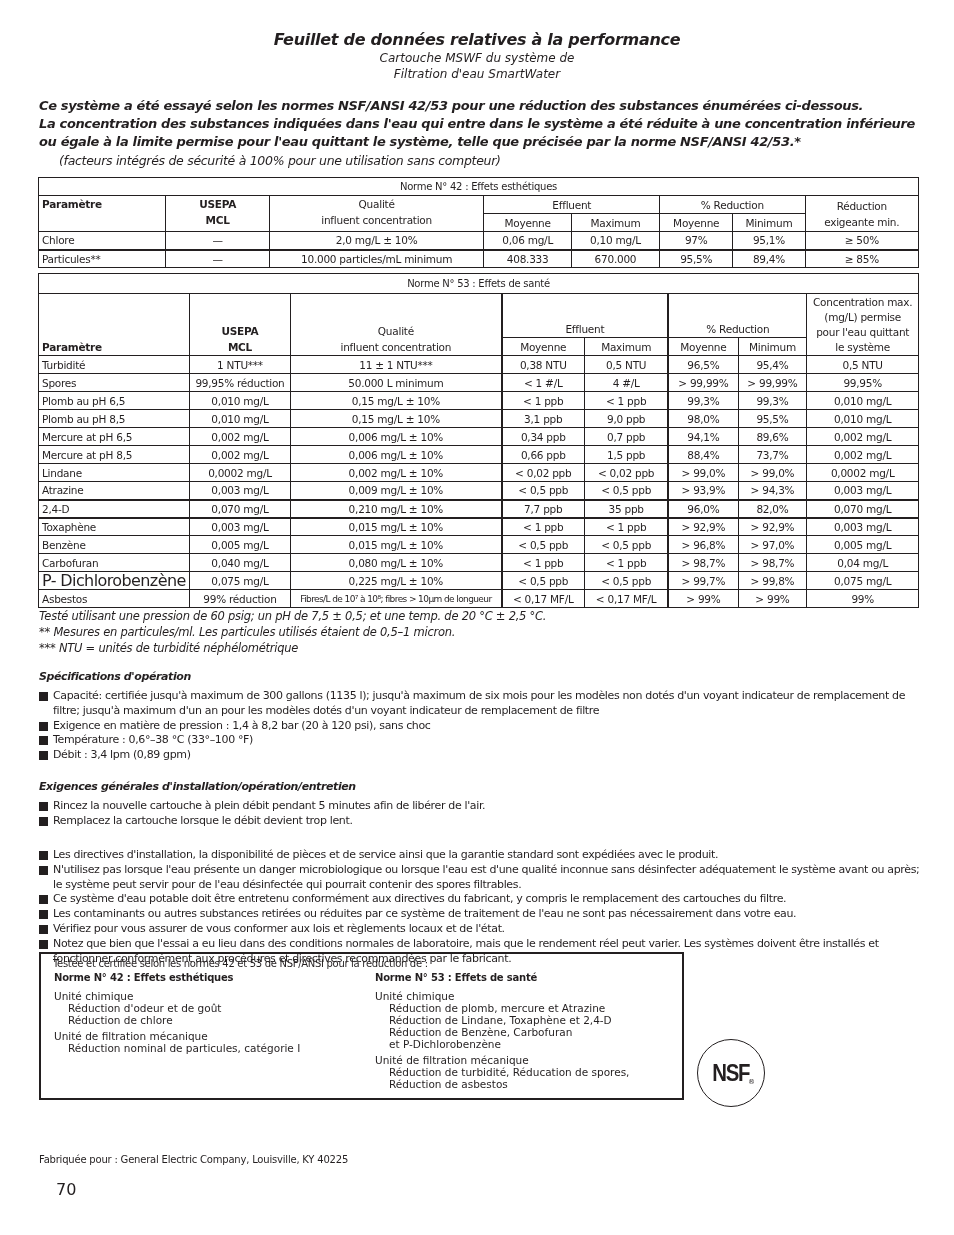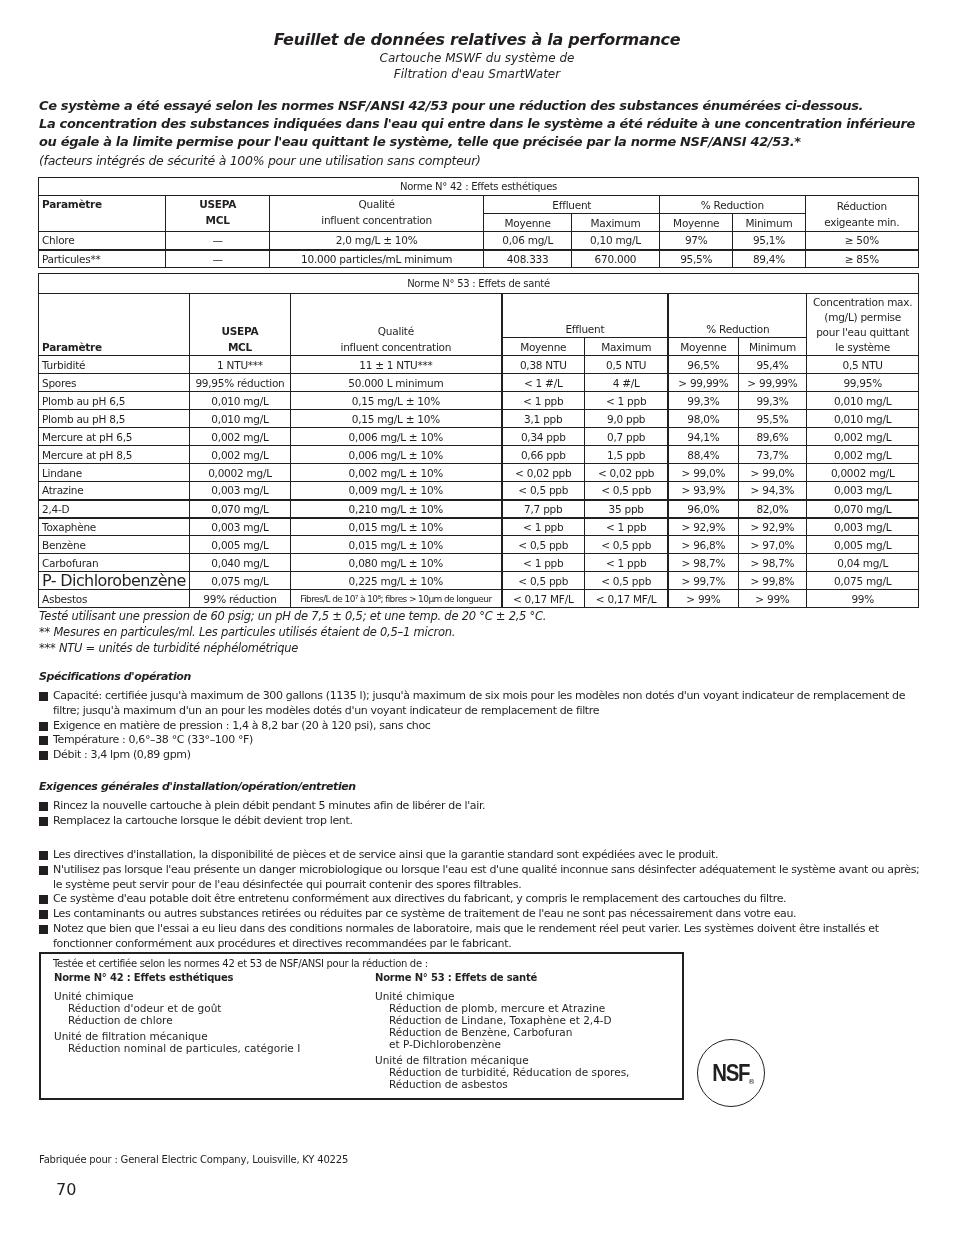--- a/index.html
+++ b/index.html
@@ -5,21 +5,21 @@
     * { box-sizing: border-box; margin: 0; padding: 0; }
     html, body { width: 954px; height: 1235px; background: #ffffff; }
     body { font-family: "DejaVu Sans", sans-serif; color: #231f20; position: relative; overflow: hidden; }
 
     .header { position: absolute; left: 0; top: 30px; width: 954px; text-align: center; }
     .title { font-size: 16px; font-style: italic; font-weight: bold; letter-spacing: -0.3px; line-height: 20px; }
     .subtitle { font-size: 12px; font-style: italic; line-height: 16px; }
 
     .intro { position: absolute; left: 39px; top: 97px; width: 880px; }
     .intro-bold { font-size: 13px; font-weight: bold; font-style: italic; line-height: 18px; letter-spacing: -0.35px; }
-    .intro-note { font-size: 12.5px; font-style: italic; line-height: 20px; letter-spacing: -0.3px; margin-top: 0px; }
+    .intro-note { font-size: 12.5px; font-style: italic; line-height: 20px; letter-spacing: -0.3px; margin-top: 0px; margin-left: 20px; }
 
     table.perf { position: absolute; left: 38px; border-collapse: collapse; font-size: 10.5px; letter-spacing: -0.25px; }
     table.perf td, table.perf th { border: 1px solid #231f20; padding: 0 3px; height: 18px; line-height: 16px; text-align: center; font-weight: normal; white-space: nowrap; }
     table.perf th { font-weight: bold; }
     table.perf .left { text-align: left; }
     table.perf .bottom { vertical-align: bottom; }
     table.perf .top { vertical-align: top; }
     .tbl-outer { border: 1.5px solid #231f20; }
     .thick-l { border-left: 2px solid #231f20 !important; }
     .thick-b { border-bottom: 2px solid #231f20 !important; }
@@ -319,21 +319,21 @@
     <li><span class="bullet"></span><span>Remplacez la cartouche lorsque le débit devient trop lent.</span></li>
   </ul>
 </div>
 
 <div class="section" id="avis">
   <ul>
     <li><span class="bullet"></span><span>Les directives d'installation, la disponibilité de pièces et de service ainsi que la garantie standard sont expédiées avec le produit.</span></li>
     <li><span class="bullet"></span><span>N'utilisez pas lorsque l'eau présente un danger microbiologique ou lorsque l'eau est d'une qualité inconnue sans désinfecter adéquatement le système avant ou après; le système peut servir pour de l'eau désinfectée qui pourrait contenir des spores filtrables.</span></li>
     <li><span class="bullet"></span><span>Ce système d'eau potable doit être entretenu conformément aux directives du fabricant, y compris le remplacement des cartouches du filtre.</span></li>
     <li><span class="bullet"></span><span>Les contaminants ou autres substances retirées ou réduites par ce système de traitement de l'eau ne sont pas nécessairement dans votre eau.</span></li>
-    <li><span class="bullet"></span></li>
+    <li><span class="bullet"></span><span>Vérifiez pour vous assurer de vous conformer aux lois et règlements locaux et de l'état.</span></li>
     <li><span class="bullet"></span><span>Notez que bien que l'essai a eu lieu dans des conditions normales de laboratoire, mais que le rendement réel peut varier. Les systèmes doivent être installés et fonctionner conformément aux procédures et directives recommandées par le fabricant.</span></li>
   </ul>
 </div>
 
 <div class="cert-box">
   <div class="cert-intro">Testée et certifiée selon les normes 42 et 53 de NSF/ANSI pour la réduction de :</div>
   <div class="cert-col" id="cert-left">
     <div class="col-title">Norme N° 42 : Effets esthétiques</div>
     <div class="unit">Unité chimique</div>
     <div class="item">Réduction d'odeur et de goût</div>

